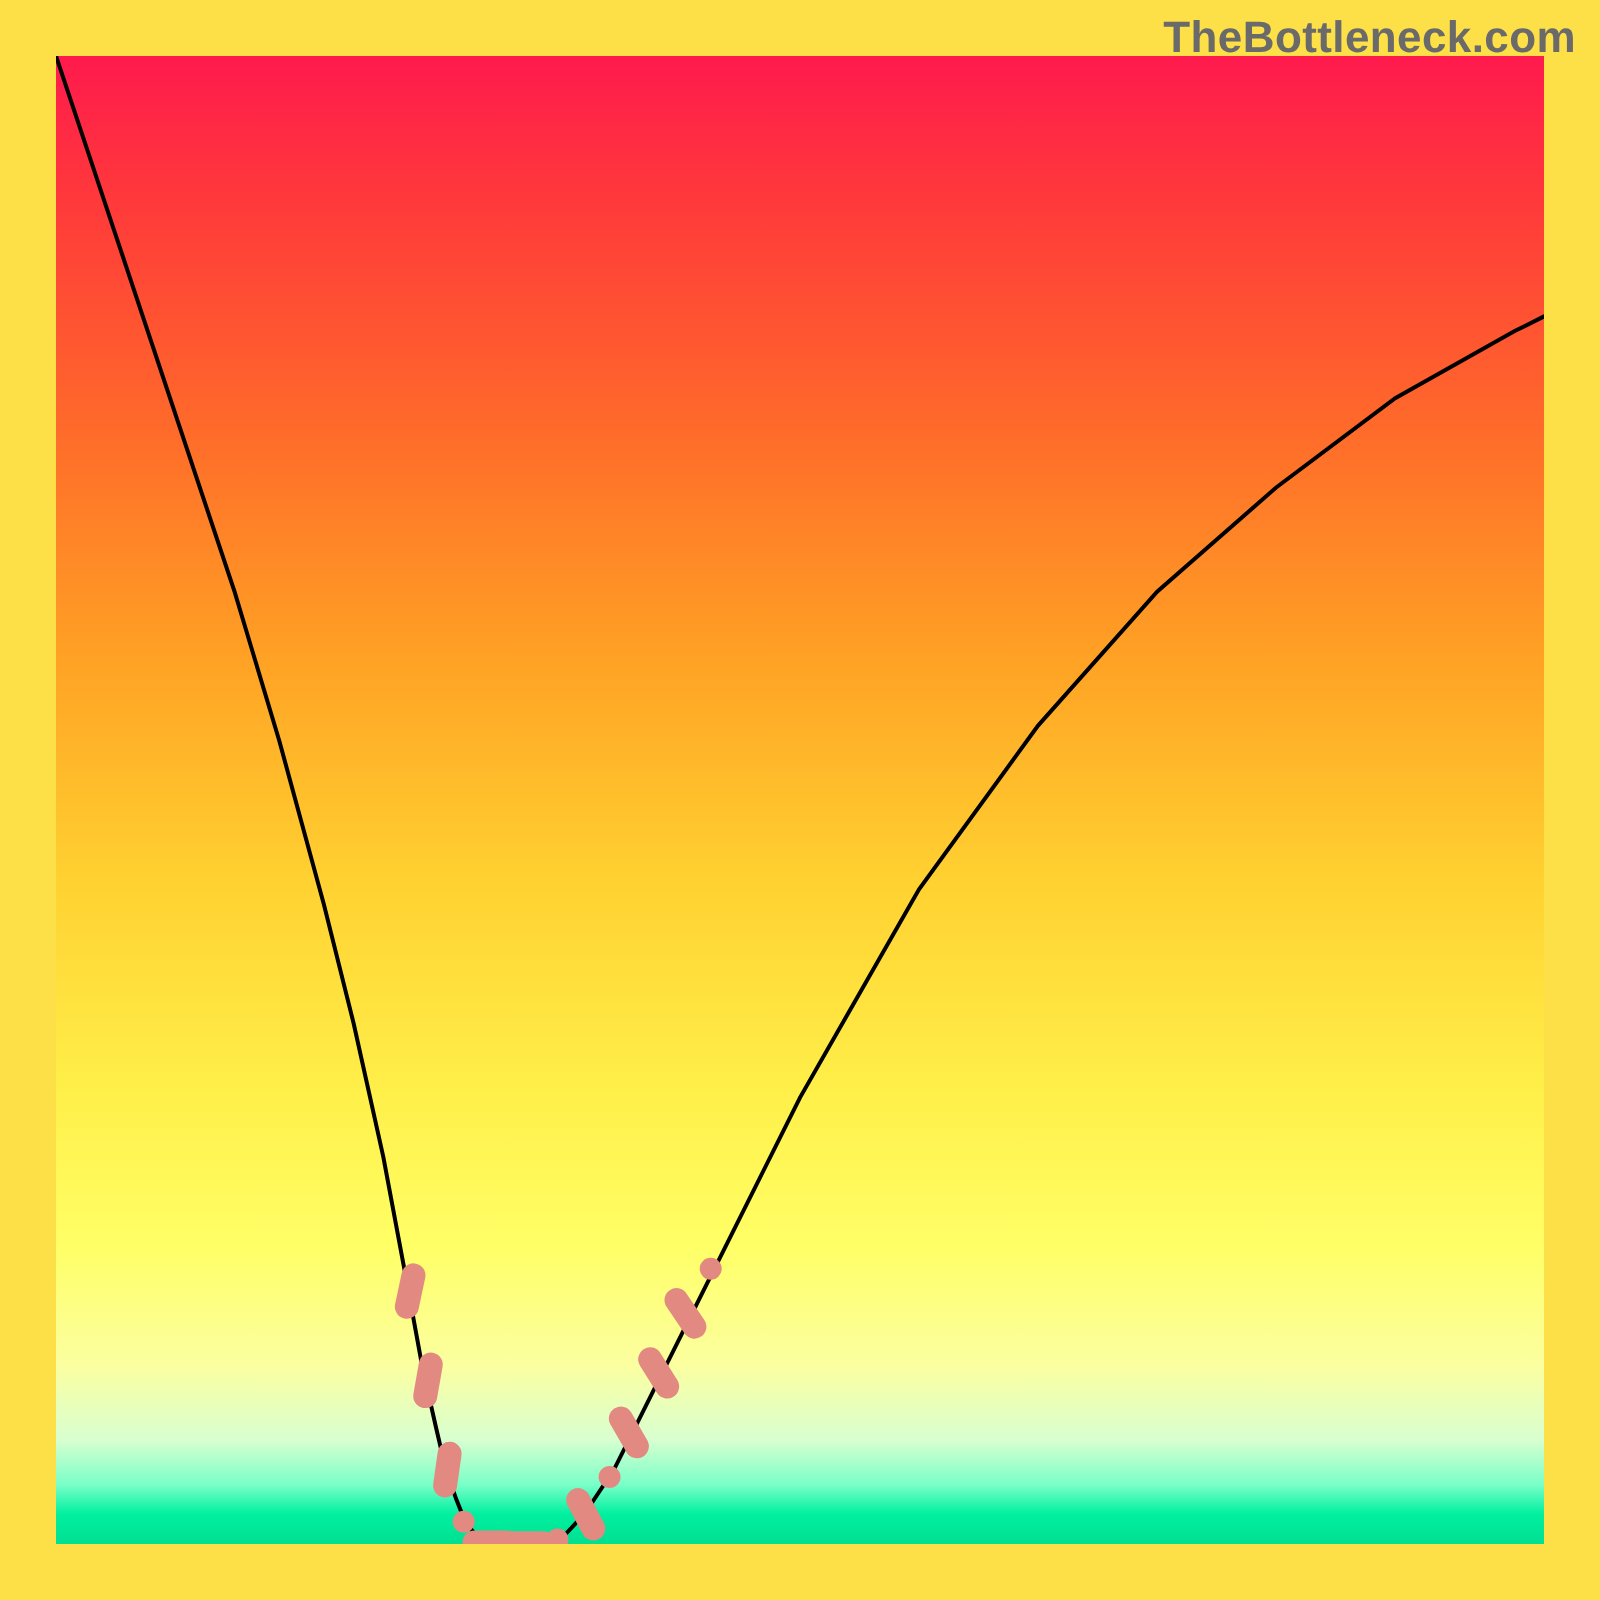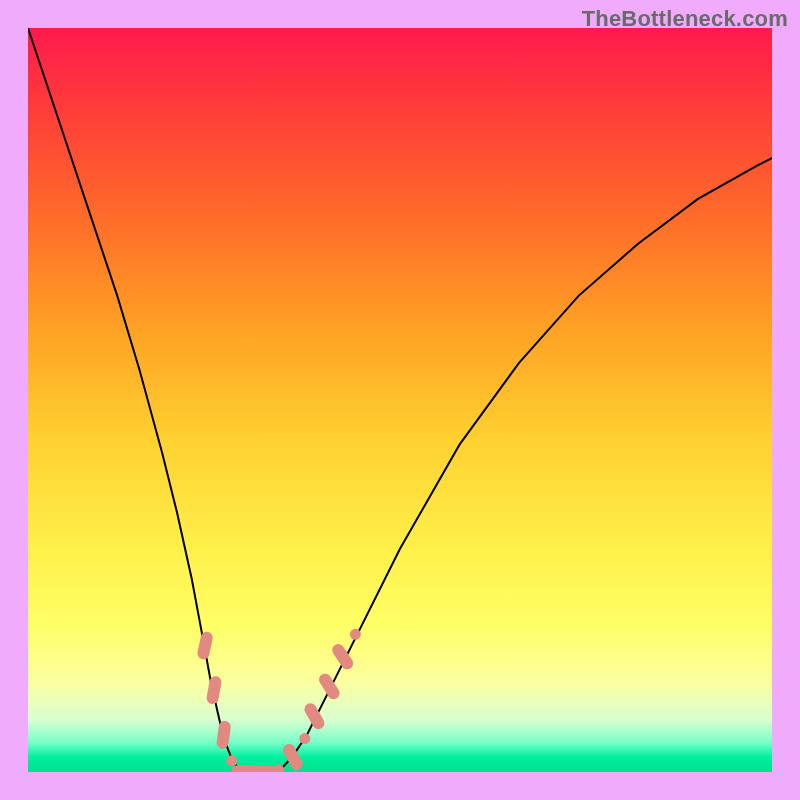--- a/index.html
+++ b/index.html
@@ -7,21 +7,21 @@
     padding: 0;
     width: 800px;
     height: 800px;
     overflow: hidden;
     background: #000;
     font-family: Arial, Helvetica, sans-serif;
   }
   .frame {
     position: absolute;
     inset: 0;
-    background: #f0abfc;
+    background: #fde047;
   }
   .plot {
     position: absolute;
     left: 28px;
     top: 28px;
     width: 744px;
     height: 744px;
     overflow: hidden;
   }
   .gradient {

